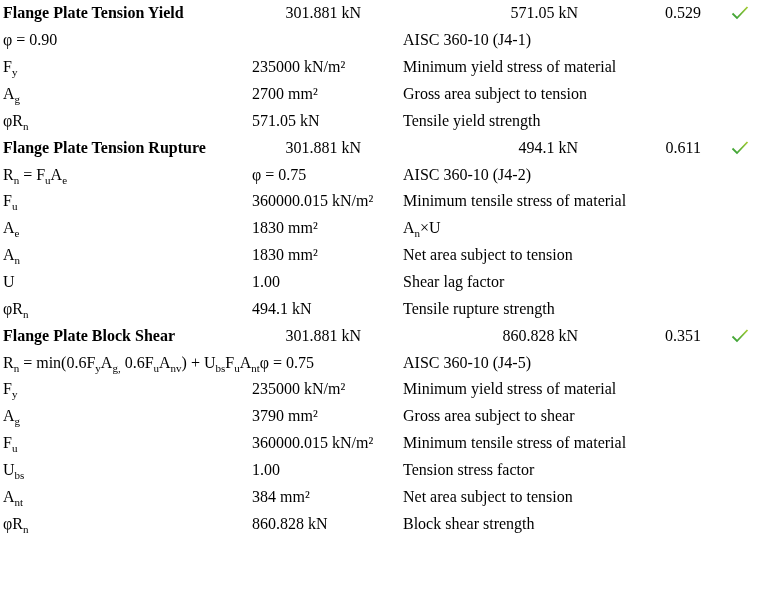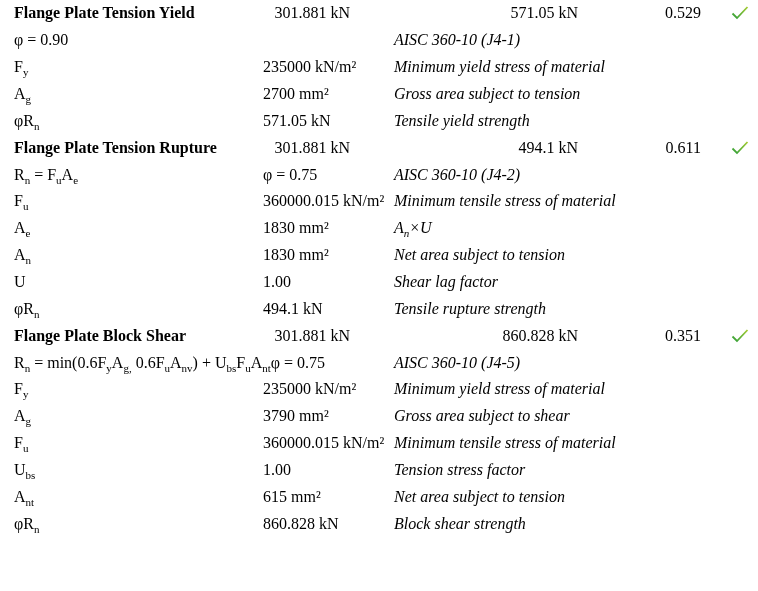--- a/index.html
+++ b/index.html
@@ -17,44 +17,43 @@
   }
   .report {
     position: relative;
     width: 758px;
   }
   .row {
     position: relative;
     display: flex;
     align-items: center;
     height: 26.86px;
-    padding-left: 14px;
+    padding-left: 3px;
     box-sizing: border-box;
     white-space: nowrap;
   }
   .sym {
     min-width: 249px;
     white-space: nowrap;
   }
   .val {
     white-space: nowrap;
   }
   .desc {
     position: absolute;
-    left: 394px;
-    font-style: italic;
+    left: 403px;
     white-space: nowrap;
   }
   .title {
     font-weight: bold;
     min-width: 249px;
   }
   .demand {
     position: absolute;
-    left: 240px;
+    left: 251px;
     width: 110px;
     text-align: right;
   }
   .capacity {
     position: absolute;
     left: 365px;
     width: 213px;
     text-align: right;
   }
   .ratio {
@@ -200,21 +199,21 @@
       <span class="val">360000.015 kN/m²</span>
       <span class="desc">Minimum tensile stress of material</span>
     </div>
     <div class="row">
       <span class="sym">U<sub>bs</sub></span>
       <span class="val">1.00</span>
       <span class="desc">Tension stress factor</span>
     </div>
     <div class="row">
       <span class="sym">A<sub>nt</sub></span>
-      <span class="val">615 mm²</span>
+      <span class="val">384 mm²</span>
       <span class="desc">Net area subject to tension</span>
     </div>
     <div class="row">
       <span class="sym">φR<sub>n</sub></span>
       <span class="val">860.828 kN</span>
       <span class="desc">Block shear strength</span>
     </div>
   </div>
 
 </body></html>

